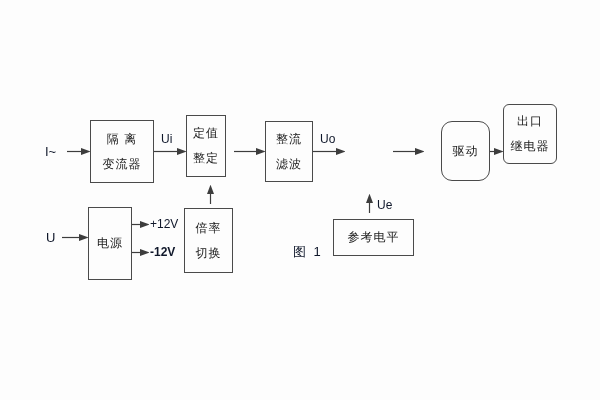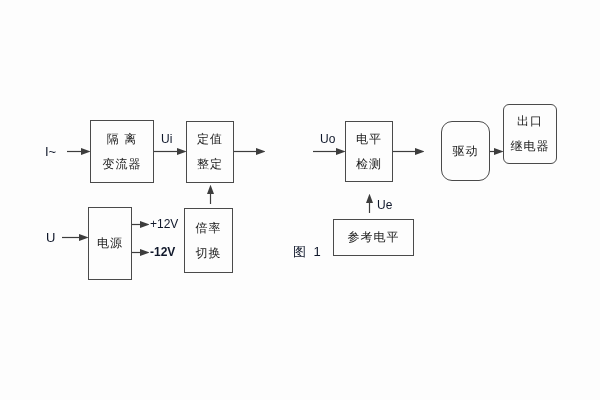--- a/index.html
+++ b/index.html
@@ -36,21 +36,21 @@
     align-items: center;
     justify-content: center;
     gap: 4px;
     font-size: 12px;
     line-height: 21px;
     letter-spacing: 1px;
     box-sizing: border-box;
     white-space: nowrap;
   }
   .b-isolation { left: 90px;  top: 120px; width: 64px; height: 63px; }
-  .b-setting   { left: 186px; top: 121px; width: 48px; height: 62px; text-align: right; }
+  .b-setting   { left: 186px; top: 115px; width: 40px; height: 62px; text-align: right; }
   .b-rectifier { left: 265px; top: 121px; width: 48px; height: 61px; }
   .b-level     { left: 345px; top: 121px; width: 48px; height: 61px; }
   .b-driver    { left: 441px; top: 121px; width: 49px; height: 60px; border-radius: 11px; }
   .b-relay     { left: 503px; top: 104px; width: 54px; height: 60px; border-radius: 6px; }
   .b-power     { left: 88px;  top: 207px; width: 44px; height: 73px; }
   .b-ratio     { left: 184px; top: 208px; width: 49px; height: 65px; }
   .b-reference { left: 333px; top: 219px; width: 81px; height: 37px; }
   .lbl {
     position: absolute;
     font-size: 12px;
@@ -94,25 +94,25 @@
   <div class="box b-isolation">
     <span>隔 离</span>
     <span>变流器</span>
   </div>
 
   <div class="box b-setting">
     <span>定值</span>
     <span>整定</span>
   </div>
 
+  <div class="box b-rectifier">
+    <span>整流</span>
+    <span>滤波</span>
+  </div>
 
-  <div class="box b-level">
-    <span>电平</span>
-    <span>检测</span>
-  </div>
 
   <div class="box b-driver">
     <span>驱动</span>
   </div>
 
   <div class="box b-relay">
     <span>出口</span>
     <span>继电器</span>
   </div>
 

